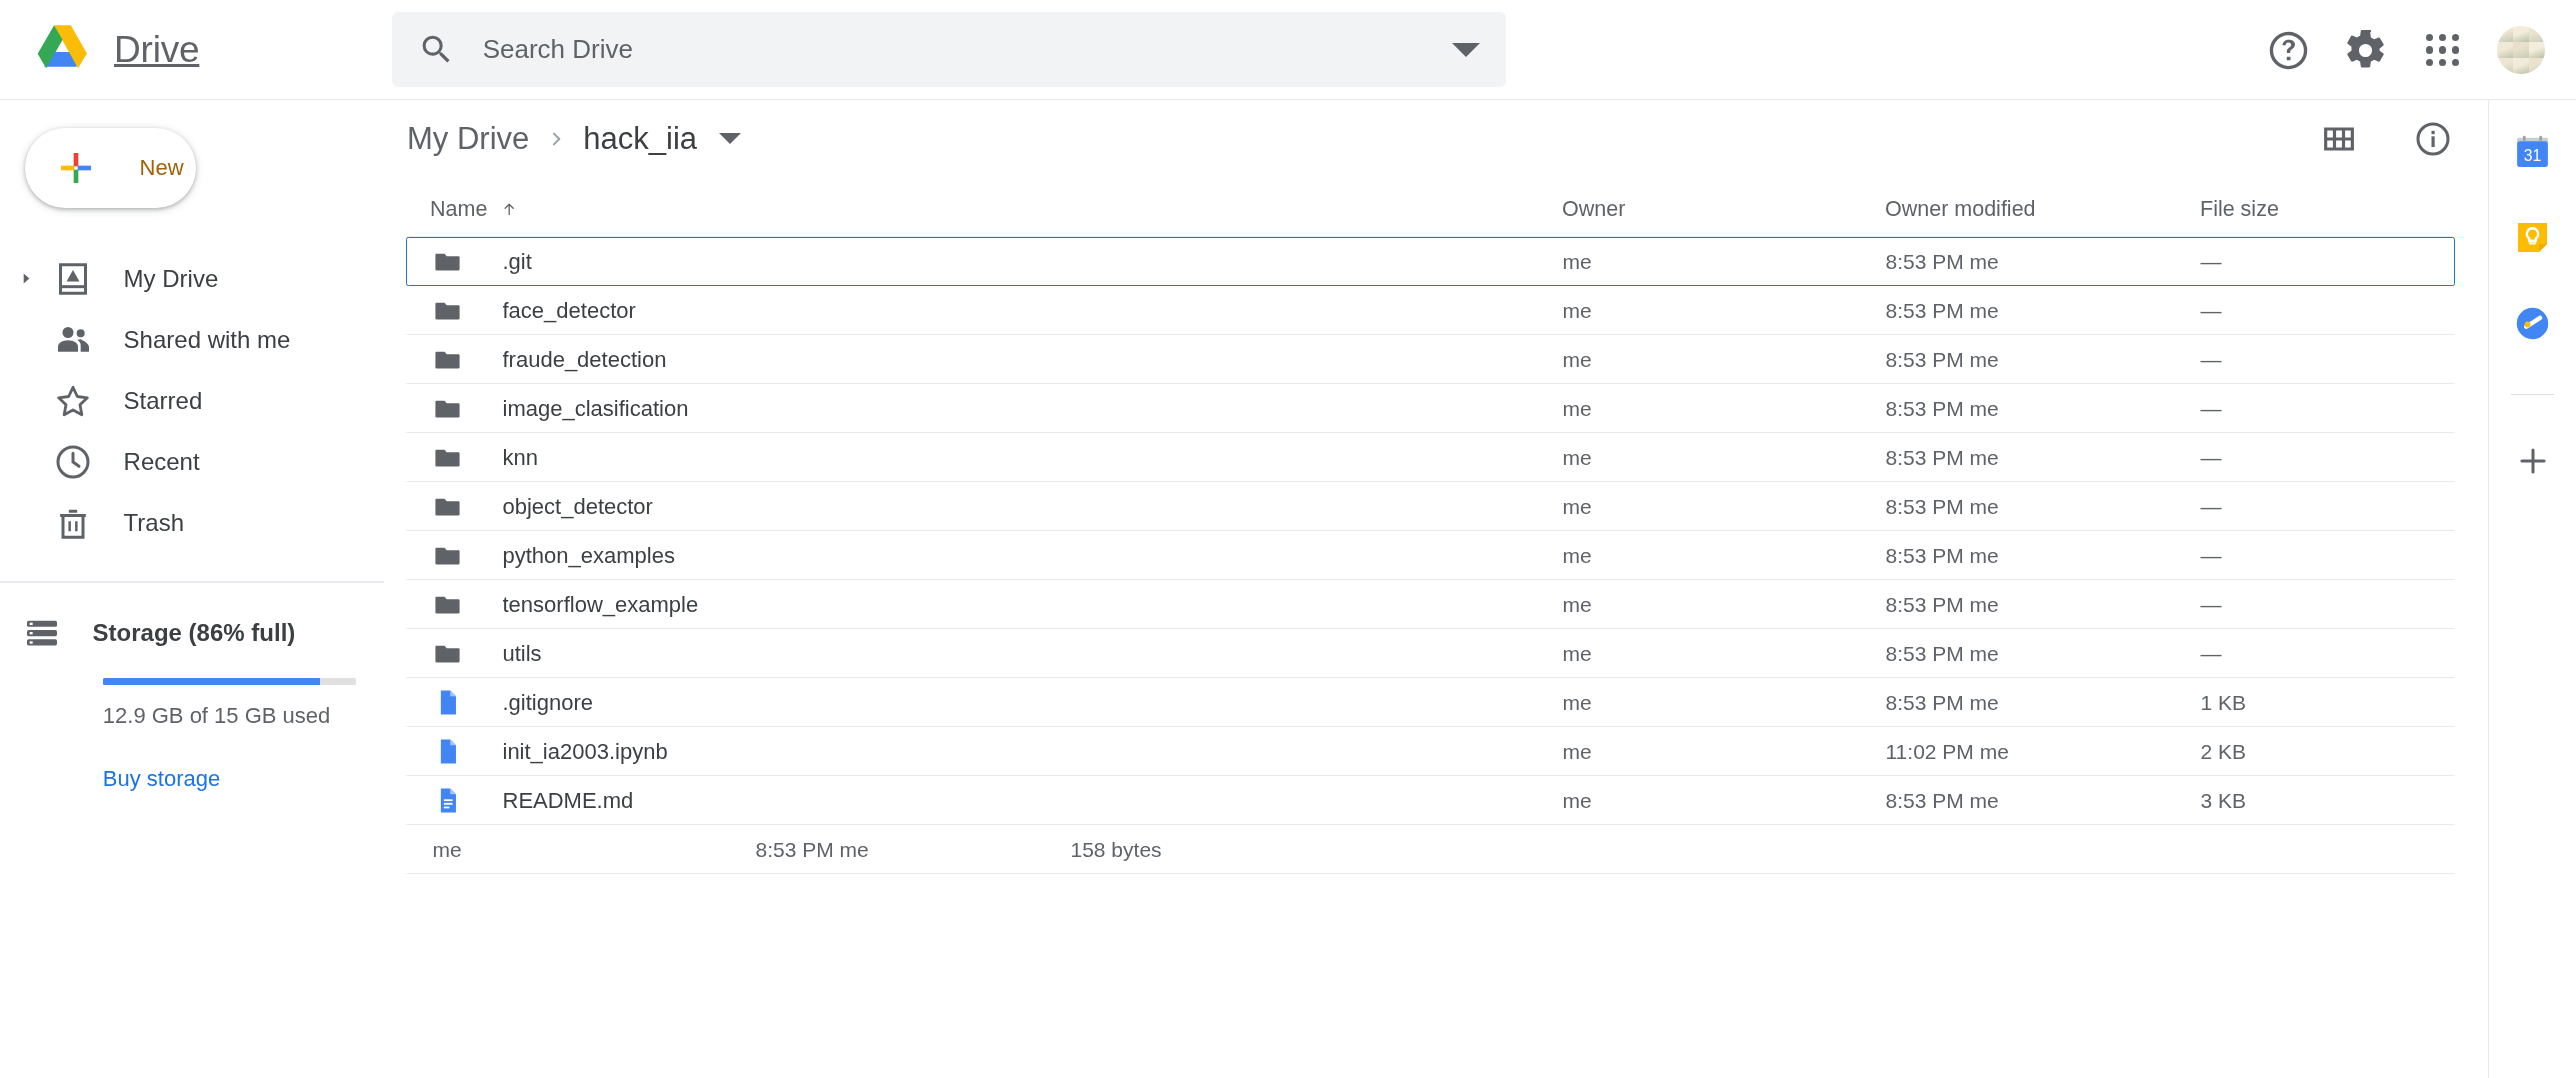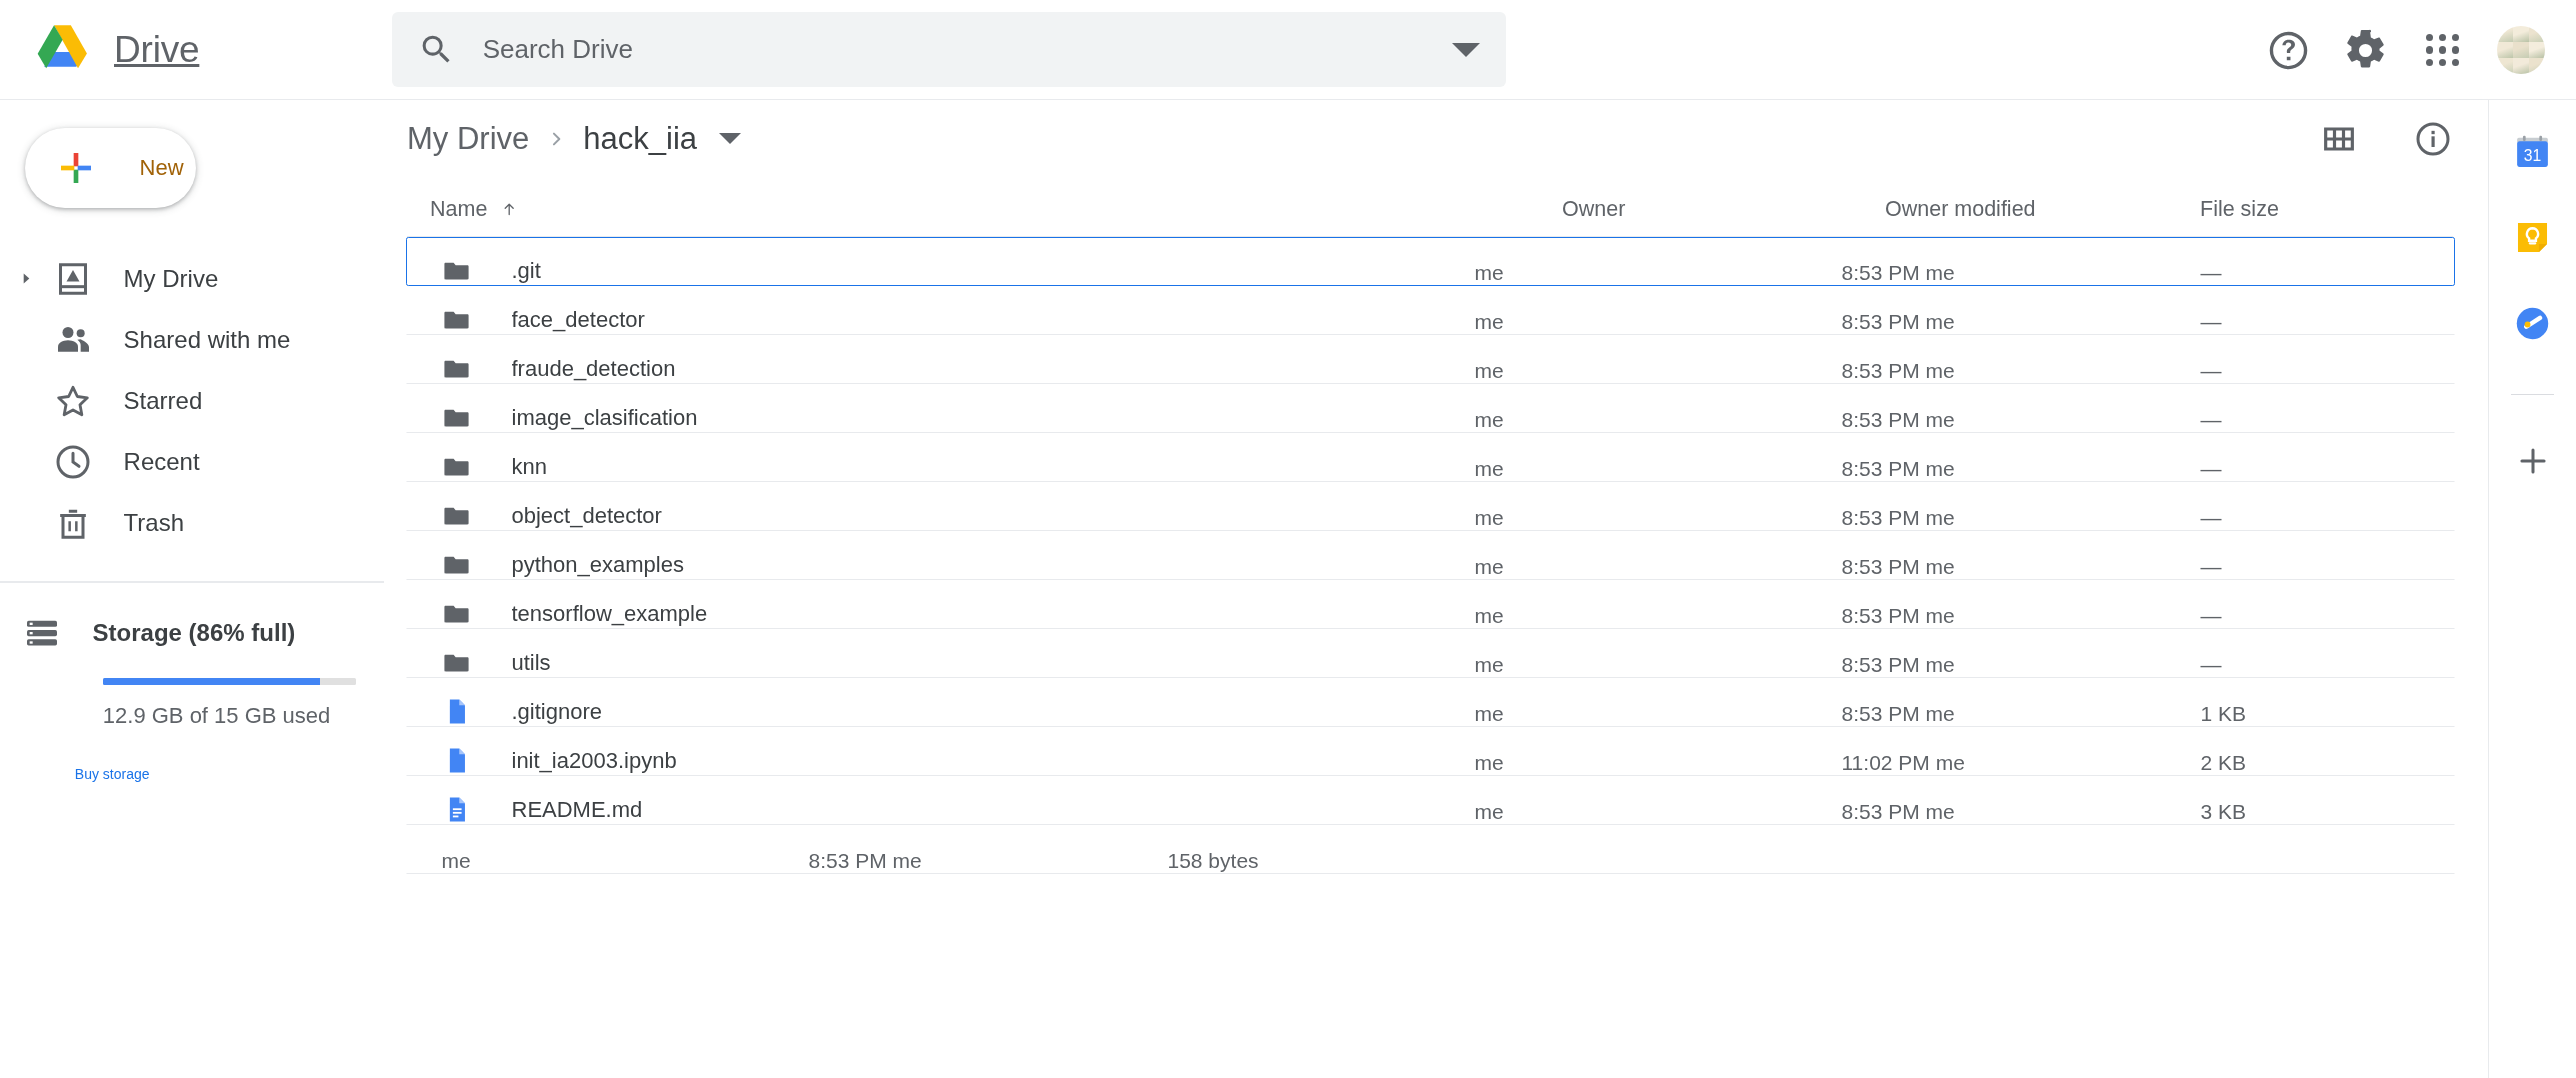--- a/index.html
+++ b/index.html
@@ -166,23 +166,23 @@
     margin: 18.4px 0 0 92px;
     overflow: hidden;
   }
   .storage-bar-fill { height: 100%; background: #4285f4; }
   .storage-used {
     font-size: 22px;
     color: #5f6368;
     margin: 18.4px 0 0 92px;
   }
   .buy-storage {
-    font-size: 14px;
+    font-size: 22px;
     color: #1a73e8;
-    margin: 37px 0 0 64px;
+    margin: 37px 0 0 92px;
     cursor: pointer;
     display: inline-block;
   }
 
   
   .main {
     flex: 1;
     background: #fff;
     position: relative;
     border-left: 0;
@@ -240,31 +240,30 @@
     cursor: pointer;
   }
   .th-name   { flex: 1; }
   .th-owner  { width: 323px; flex-shrink: 0; }
   .th-mod    { width: 315px; flex-shrink: 0; }
   .th-size   { width: 253px; flex-shrink: 0; }
   .sort-arrow { margin-left: 12.3px; display: flex; align-items: center; }
 
   .t-row {
     display: flex;
-    align-items: flex-end;
+    align-items: center;
     height: 49px;
-    padding: 0 0 0 35px;
+    padding: 0 0 0 26px;
     border-bottom: 1.5px solid #e8eaed;
     cursor: pointer;
     border-top: 1.5px solid transparent;
     border-left: 1.5px solid transparent;
     border-right: 1.5px solid transparent;
     border-radius: 0;
     margin: 0 -1.5px;
-    gap: 44px;
   }
   .t-row.selected {
     border: 1.5px solid #1a73e8;
     border-radius: 2.3px;
     background: #fff;
   }
   .t-row.selected + .t-row { border-top-color: transparent; }
   .cell-name {
     flex: 1;
     display: flex;

